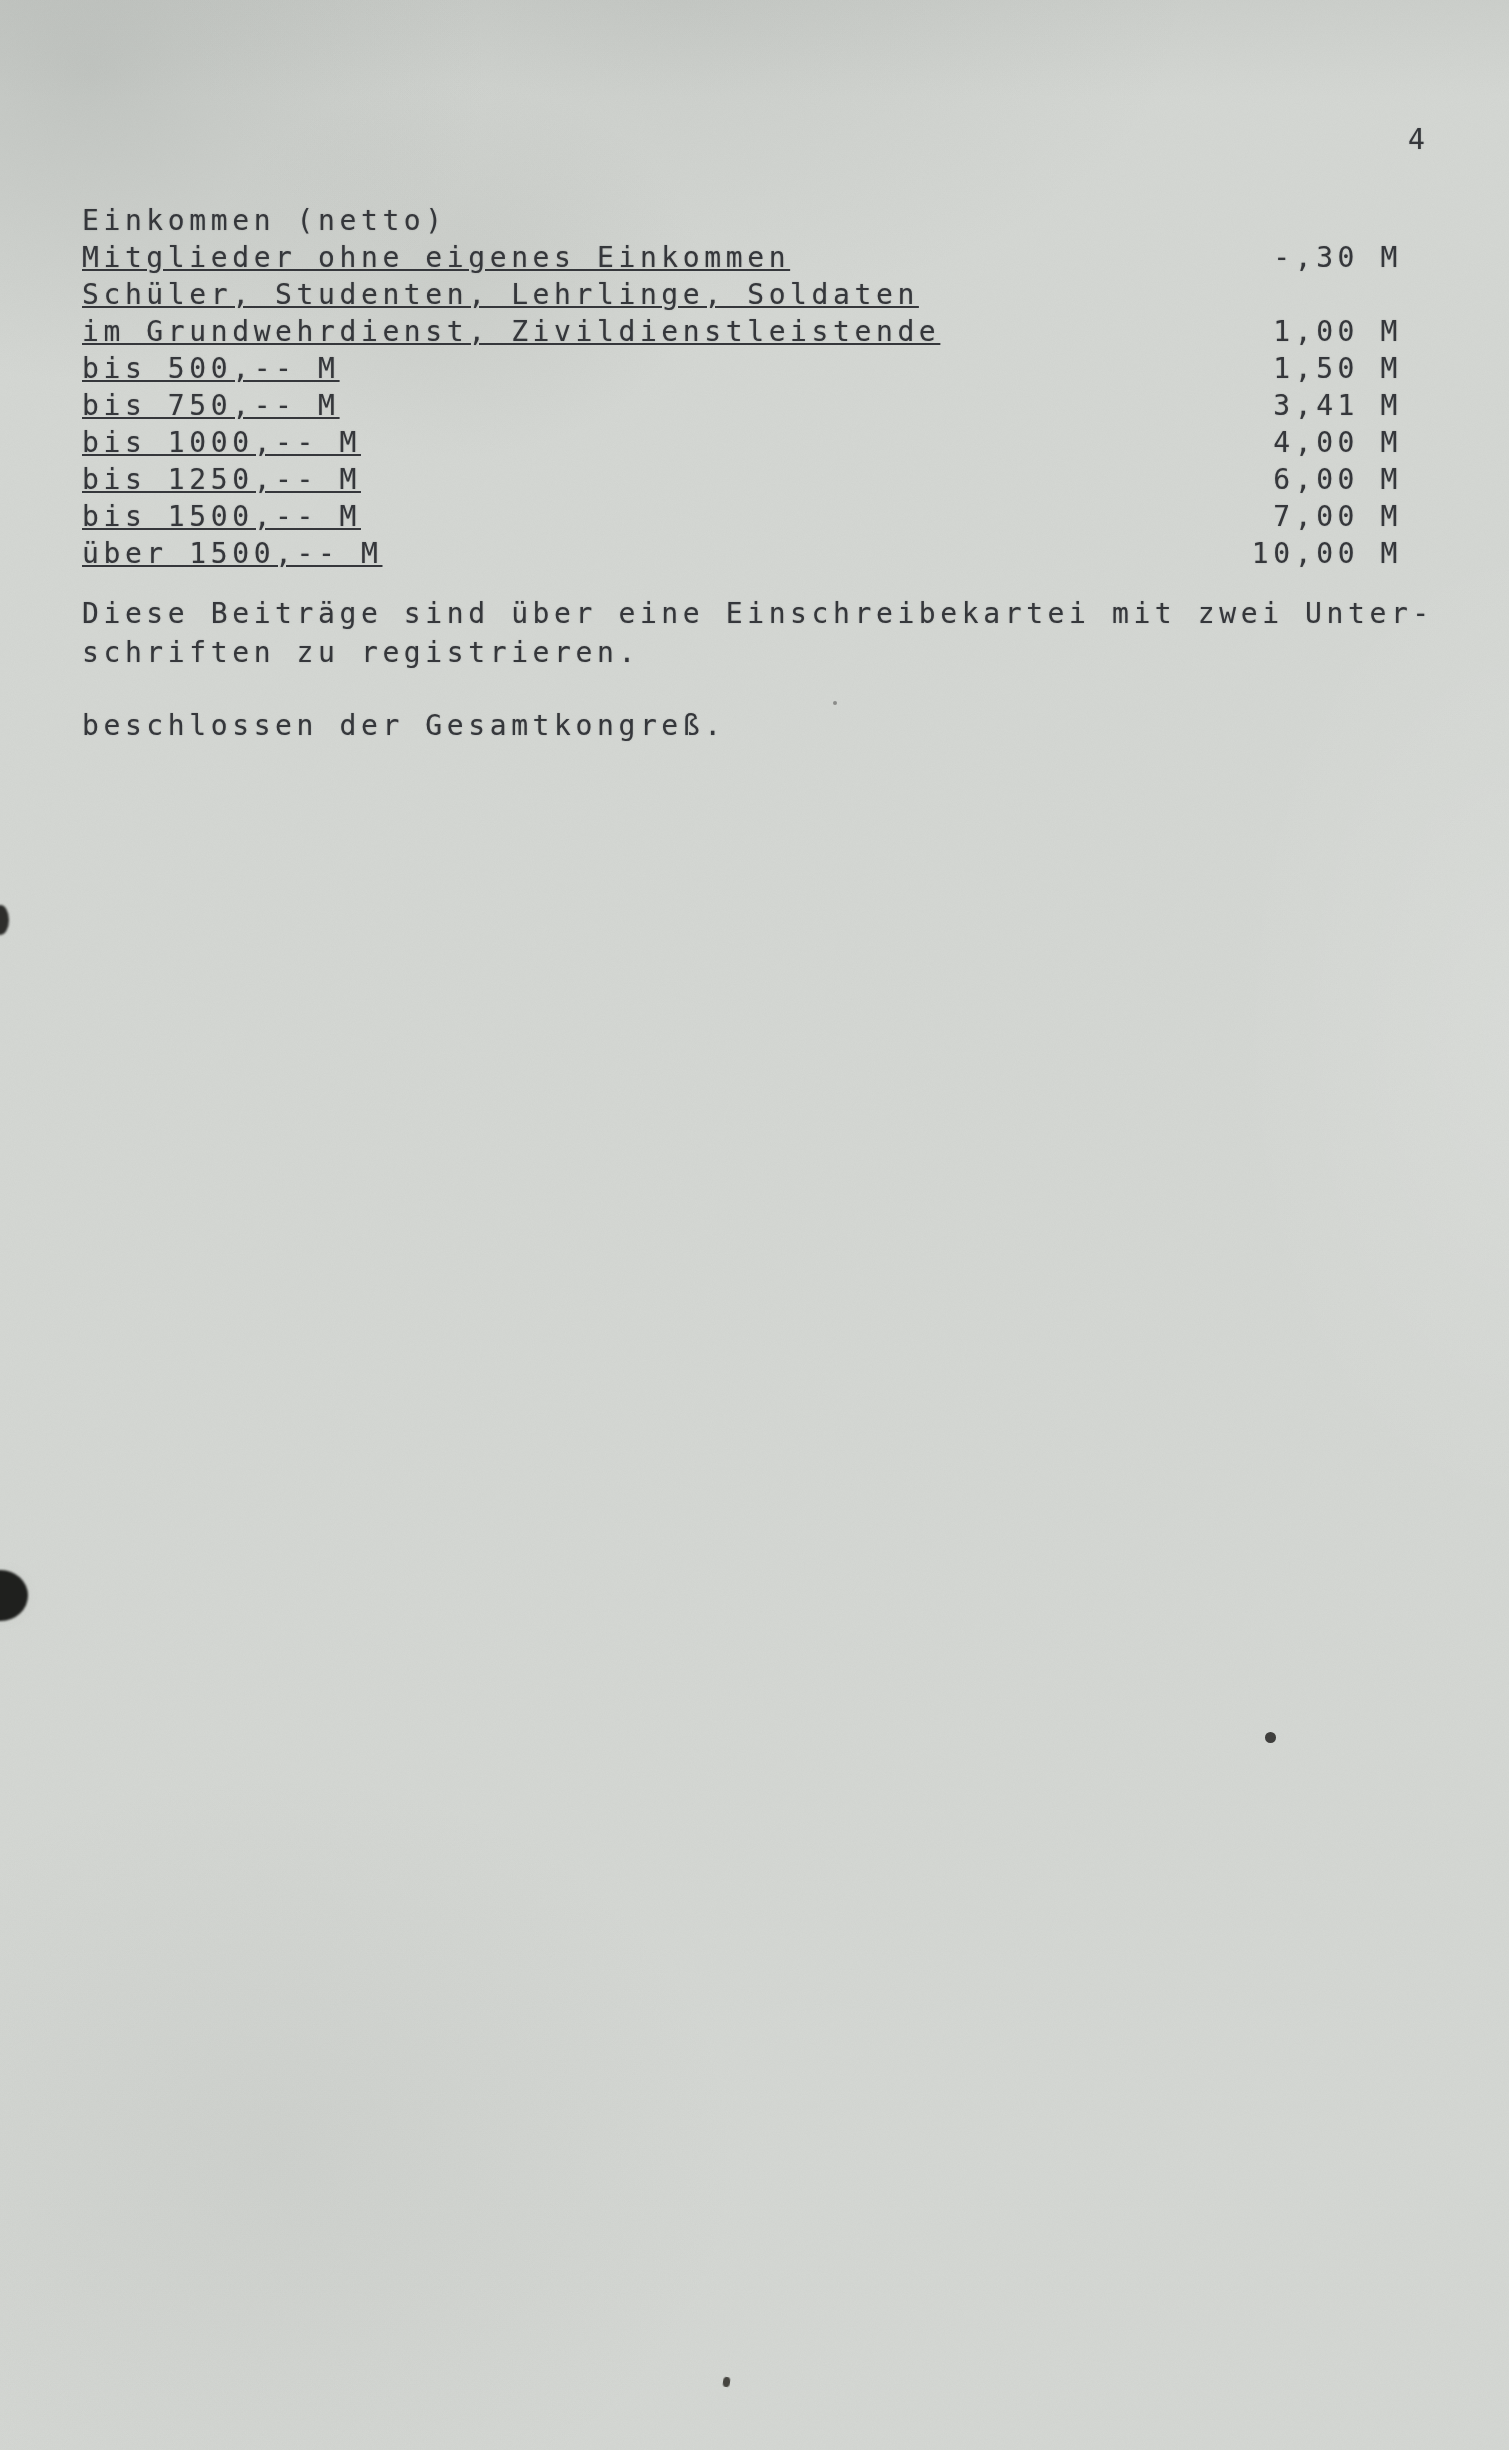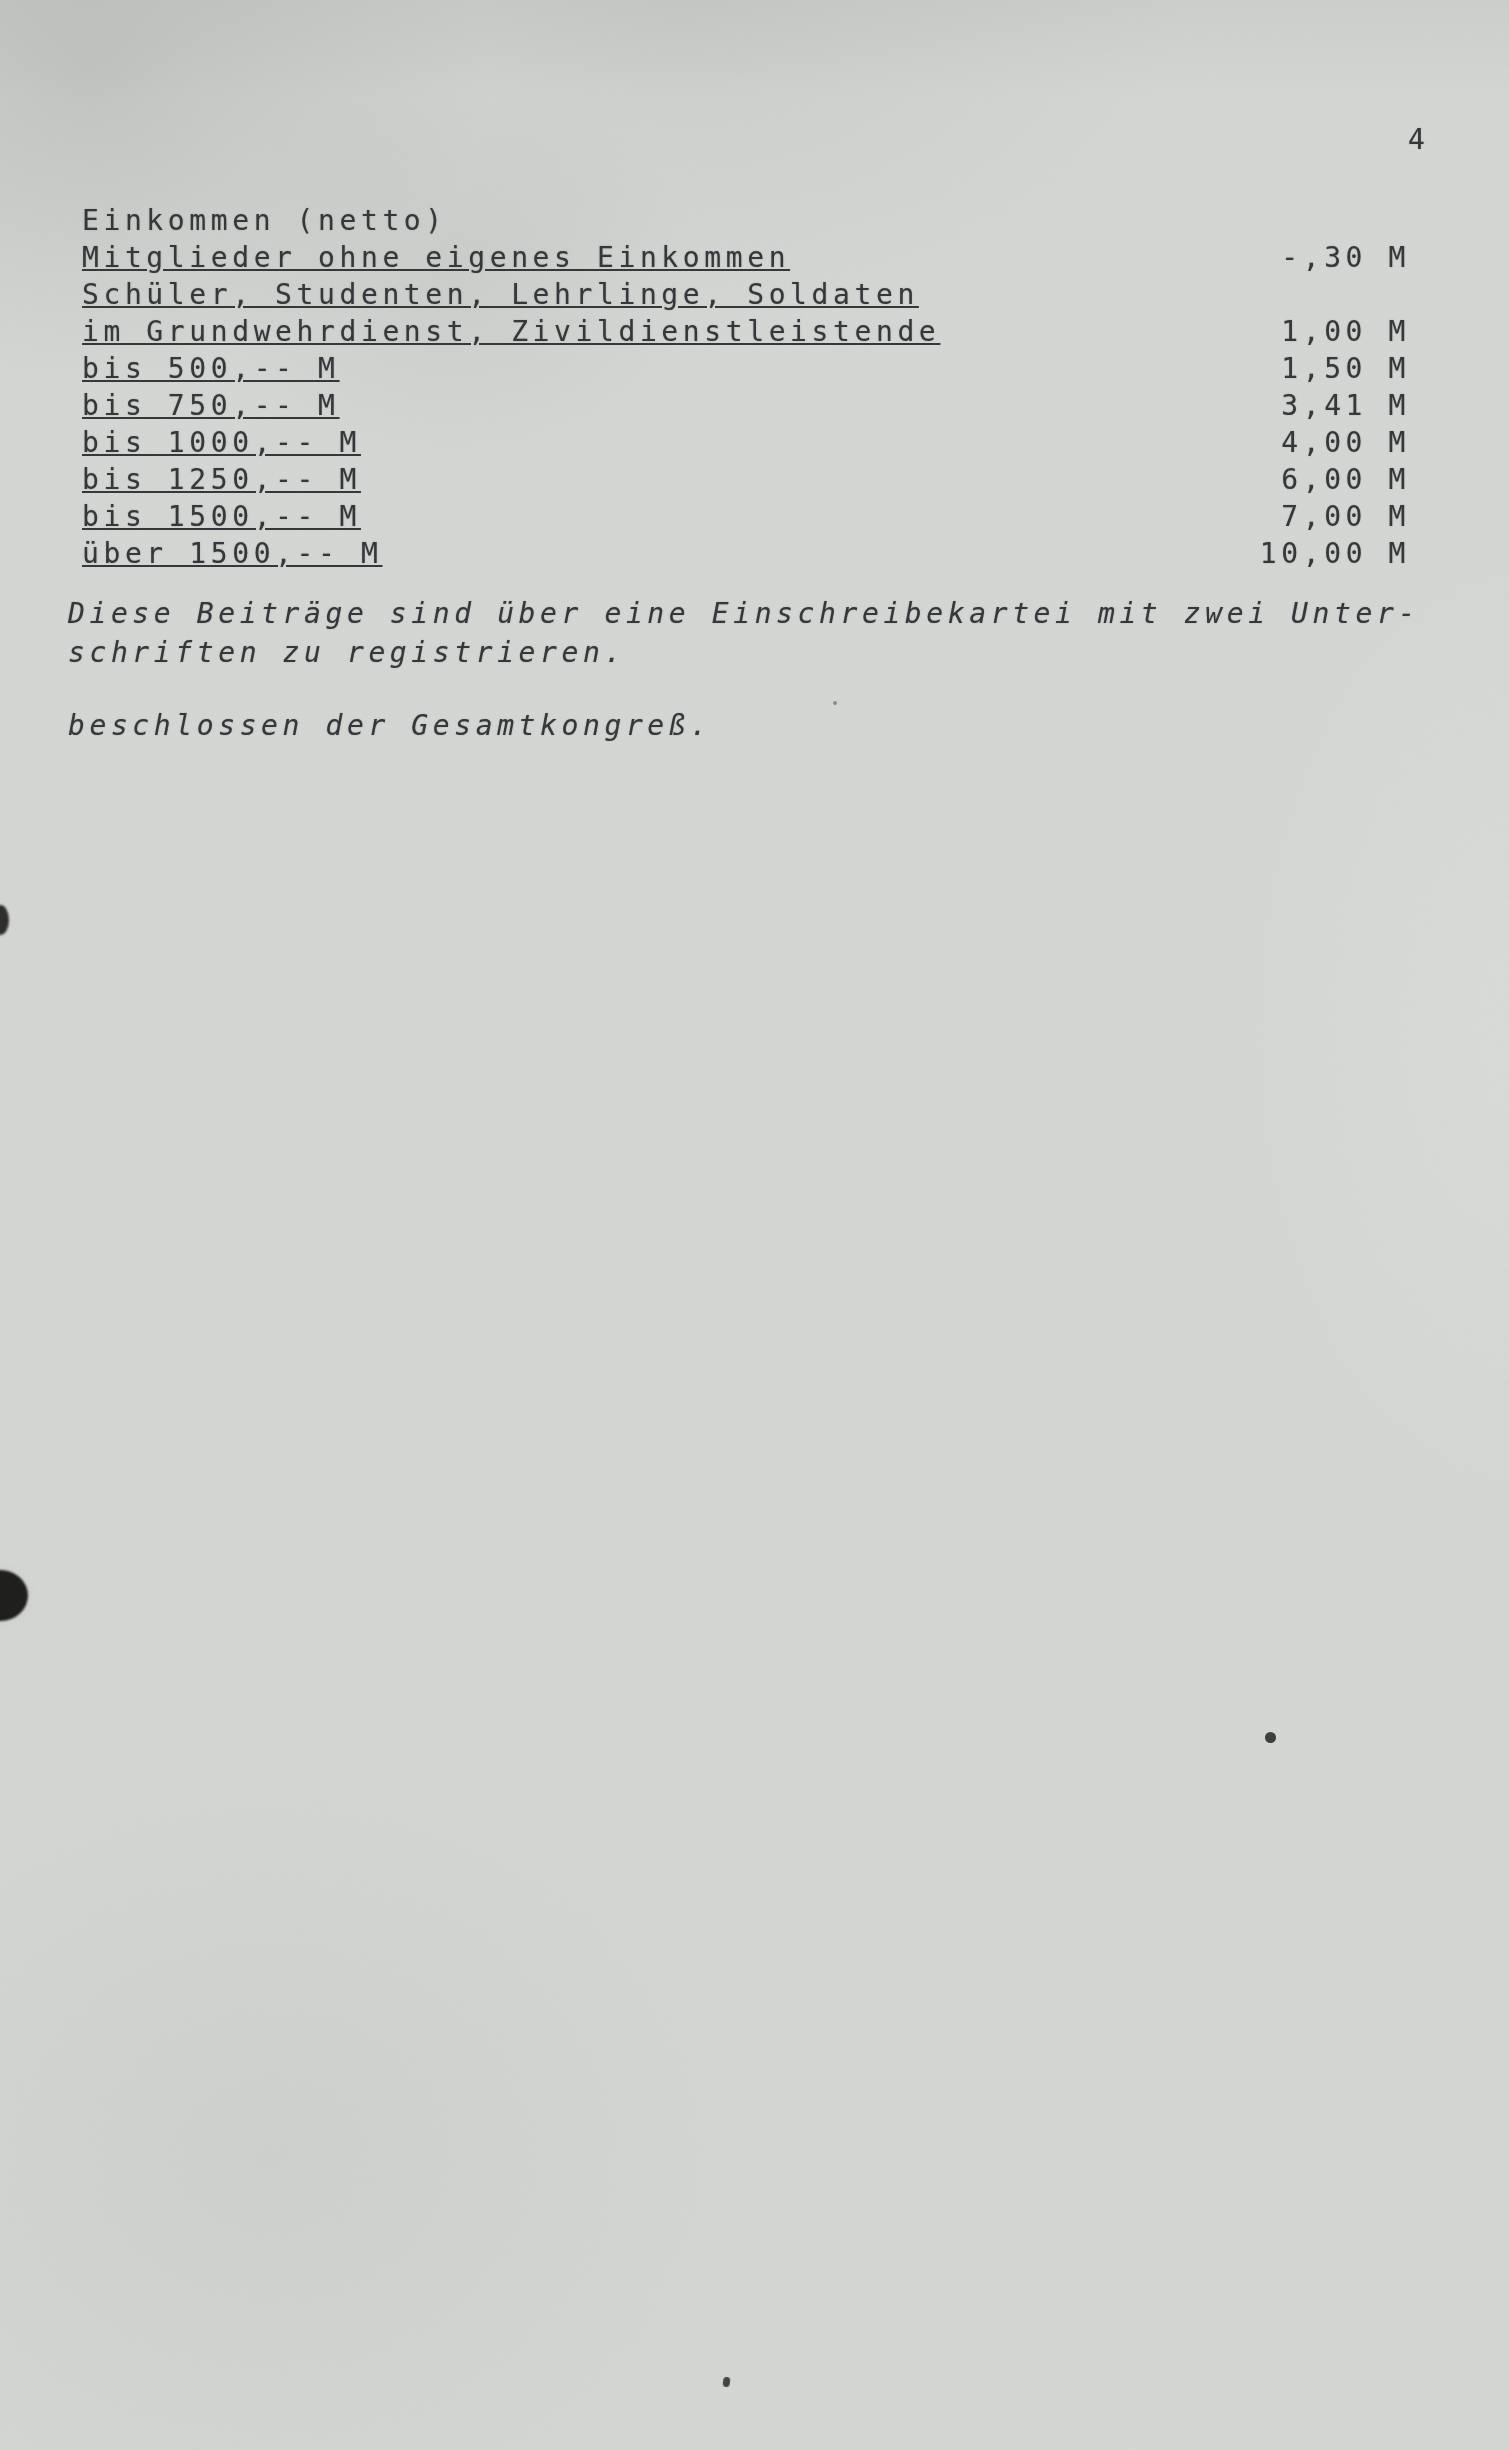--- a/index.html
+++ b/index.html
@@ -26,22 +26,22 @@
     white-space: nowrap;
     text-shadow: 0 0 1.4px rgba(70,72,76,0.40);
   }
   .line { height: 37px; line-height: 37px; }
   .page-number {
     position: absolute; left: 1408px; top: 121px;
     height: 37px; line-height: 37px;
   }
   .fees { position: absolute; left: 82px; top: 202px; width: 1332px; }
   .fee-row { position: relative; text-decoration: underline; }
-  .fee-val { position: absolute; right: 4px; top: 0; }
-  .para { position: absolute; left: 68px; font-style: italic; }
+  .fee-val { position: absolute; right: 12px; top: 0; }
+  .para { position: absolute; left: 82px; }
   .para-1 { top: 594px; }
   .para-1 .line { height: 39px; line-height: 39px; }
   .para-2 { top: 708px; }
   .para-2 .line { height: 36px; line-height: 36px; }
 
   
   .artifact { position: absolute; pointer-events: none; }
   .edge-blob-small {
     left: -8.5px; top: 905px; width: 17px; height: 30px;
     background: #2e2e2c; border-radius: 50%; filter: blur(0.9px);

